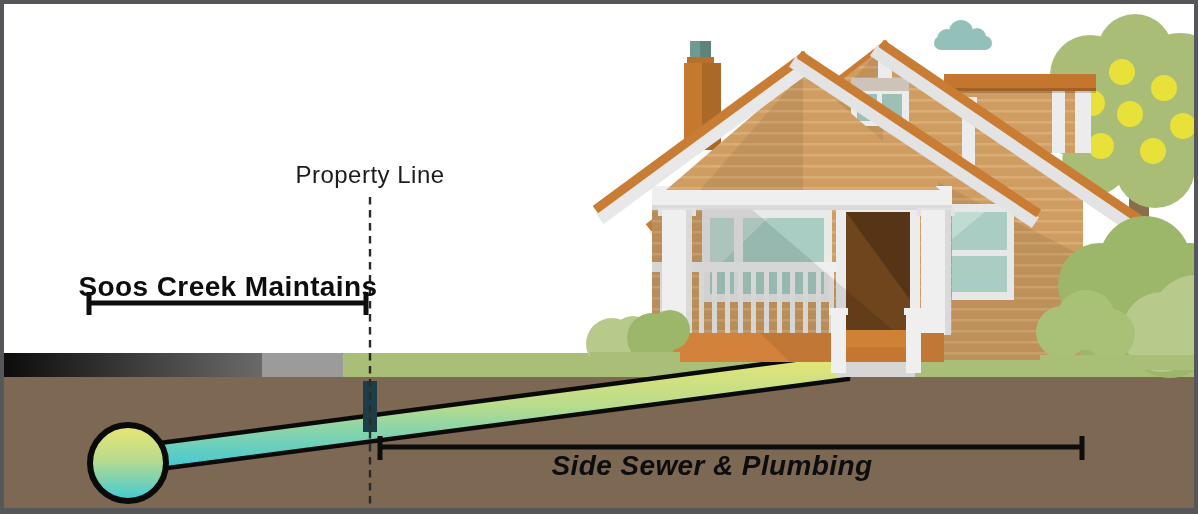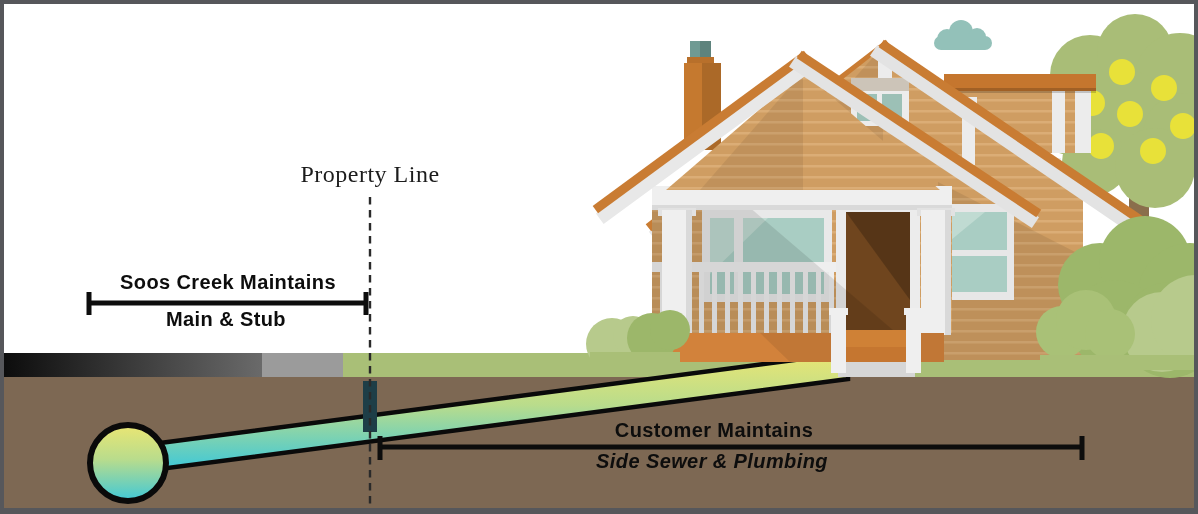--- a/index.html
+++ b/index.html
@@ -3,22 +3,22 @@
 <meta charset="utf-8">
 <style>
   html,body{margin:0;padding:0;background:#fff;}
   .stage{
     position:relative;width:1198px;height:514px;overflow:hidden;
     background:#ffffff;font-family:"Liberation Sans",sans-serif;
   }
   .scene{position:absolute;left:0;top:0;}
   .frame{position:absolute;inset:0;border:4px solid #56575b;border-bottom-width:6px;pointer-events:none;z-index:60;}
   .lbl{position:absolute;white-space:nowrap;transform:translateX(-50%);z-index:40;color:#101010;}
-  .lbl-regular{font-size:24px;font-weight:400;letter-spacing:0.5px;color:#1c1c1c;font-family:Liberation Serif, serif;}
-  .lbl-bold{font-size:20px;font-weight:700;letter-spacing:0.4px;color:#0d0d0d;}
+  .lbl-regular{font-size:24px;font-weight:400;letter-spacing:0.5px;color:#1c1c1c;}
+  .lbl-bold{font-size:28px;font-weight:700;letter-spacing:0.4px;color:#0d0d0d;}
   .property-line-label{left:370px;top:161px;}
   .soos-line1{left:228px;top:271px;}
   .soos-line2{left:226px;top:308px;}
   .cust-line1{left:714px;top:419px;}
   .cust-line2{left:712px;top:450px;font-style:italic;}
 </style>
 </head>
 <body>
 
 <div class="stage">
@@ -233,19 +233,17 @@
       <line x1="380" y1="436" x2="380" y2="460" stroke-width="5"></line>
       <line x1="1082" y1="436" x2="1082" y2="460" stroke-width="5"></line>
     </g>
 
     <line x1="370" y1="197" x2="370" y2="509" stroke="#2a2a2a" stroke-width="2.4" stroke-dasharray="7.5 5.5"></line>
   </svg>
 
   <div class="lbl lbl-regular property-line-label">Property Line</div>
 
   <div class="lbl lbl-bold soos-line1">Soos Creek Maintains</div>
-  <div class="lbl lbl-bold soos-line2">Main &amp; Stub</div>
-
-  <div class="lbl lbl-bold cust-line1">Customer Maintains</div>
+
   <div class="lbl lbl-bold cust-line2">Side Sewer &amp; Plumbing</div>
 
   <div class="frame"></div>
 </div>
 
 </body></html>

